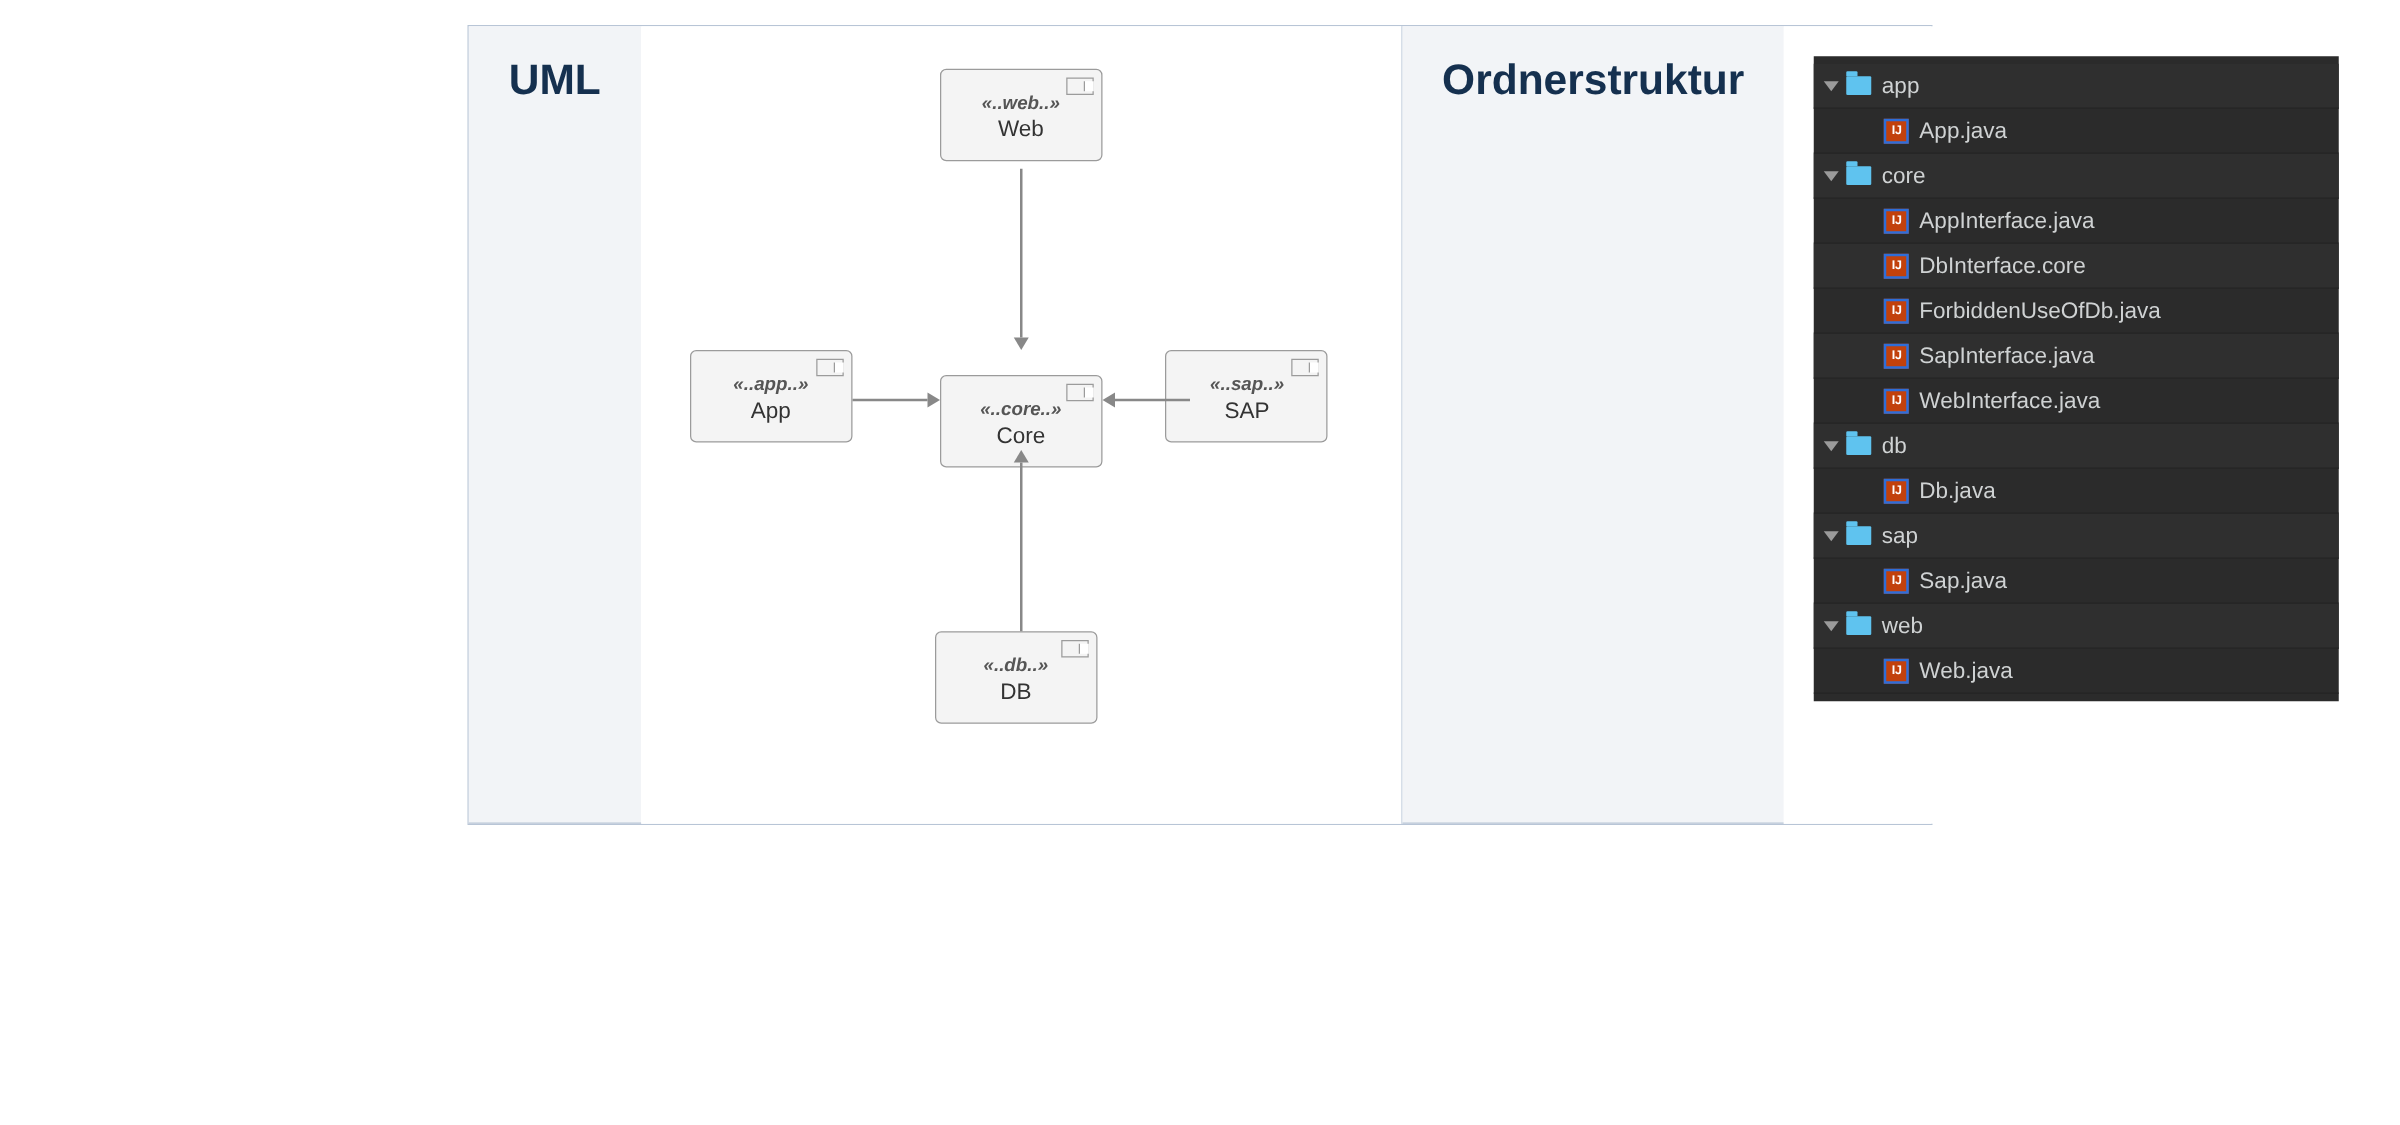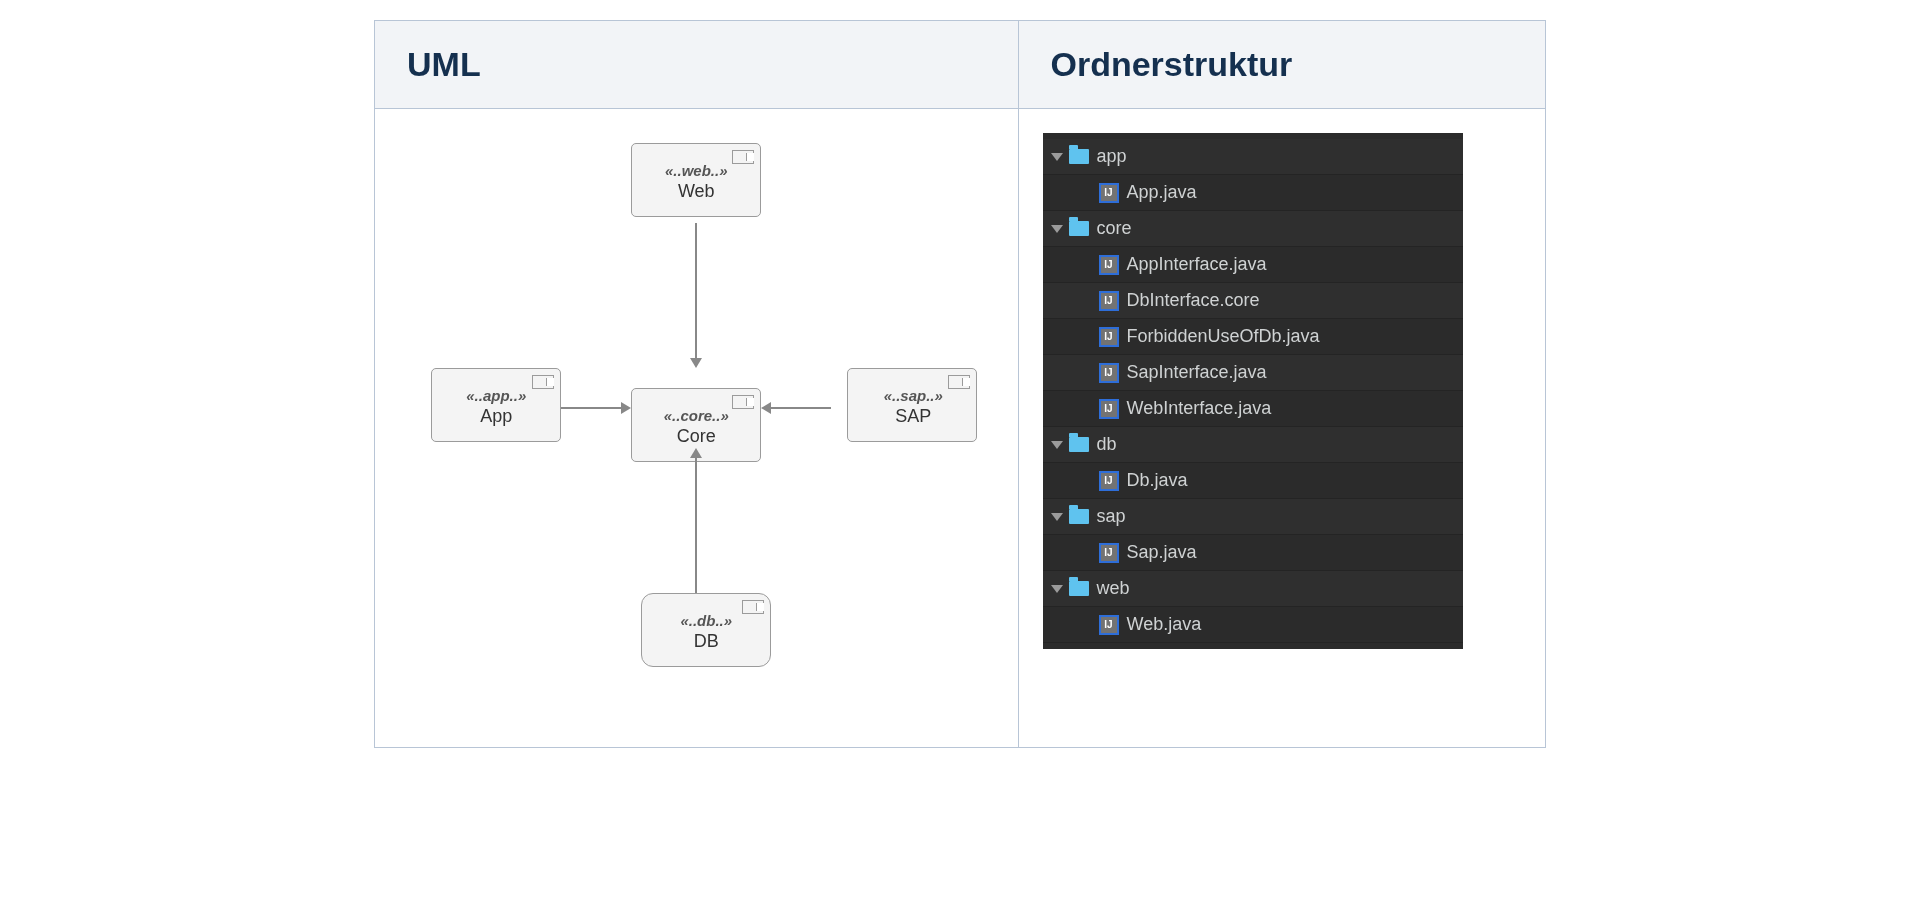--- a/index.html
+++ b/index.html
@@ -3,21 +3,21 @@
 <meta charset="utf-8">
 <style>
 * { box-sizing: border-box; margin: 0; padding: 0; }
 body { font-family: "Segoe UI", Arial, sans-serif; background: #fff; padding: 20px; }
 .container {
   display: flex;
   width: 1172px;
   margin: 0 auto;
   border: 1px solid #b8c5d6;
 }
-.column { display: flex; flex-direction: column; }
+.column { display: flex; flex-direction: row; }
 .col-left { flex: 0 0 55%; border-right: 1px solid #b8c5d6; }
 .col-right { flex: 0 0 45%; }
 .header {
   background: #f2f4f7;
   padding: 24px 32px;
   border-bottom: 1px solid #b8c5d6;
   font-size: 34px;
   font-weight: 700;
   color: #15304f;
 }
@@ -108,21 +108,21 @@
 .icon-folder::before {
   content: "";
   position: absolute;
   top: -4px; left: 0;
   width: 9px; height: 4px;
   background: #5fc3ef;
   border-radius: 1px 1px 0 0;
 }
 .icon-java {
   width: 20px; height: 20px;
-  background: #737373;
+  background: #c2410c;
   border: 2px solid #2e6ed9;
   margin-right: 8px;
   flex-shrink: 0;
   font-size: 10px;
   color: #fff;
   font-weight: 700;
   display: flex;
   align-items: center;
   justify-content: center;
   line-height: 1;
@@ -149,27 +149,27 @@
           <div class="uml-stereo">«..web..»</div>
           <div class="uml-name">Web</div>
         </div>
 
         <div class="uml-box" style="left:215px; top:235px;margin-top:20px;">
           <span class="uml-tab"></span>
           <div class="uml-stereo">«..core..»</div>
           <div class="uml-name">Core</div>
         </div>
 
-        <div class="uml-box" style="left:431px; top:235px;padding-left:12px;">
+        <div class="uml-box" style="left:395px; top:235px;padding-left:12px;">
           <span class="uml-tab"></span>
           <div class="uml-stereo">«..sap..»</div>
           <div class="uml-name">SAP</div>
         </div>
 
-        <div class="uml-box" style="left:225px; top:460px;border-radius:12px;">
+        <div class="uml-box" style="left:211px; top:460px;">
           <span class="uml-tab"></span>
           <div class="uml-stereo">«..db..»</div>
           <div class="uml-name">DB</div>
         </div>
 
         <div class="arrow vert" style="left:279px; top:90px; height:135px;"></div>
         <div class="arrowhead down" style="left:274px; top:225px;"></div>
 
         <div class="arrow vert" style="left:279px; top:325px; height:135px;"></div>
         <div class="arrowhead up" style="left:274px; top:315px;"></div>

